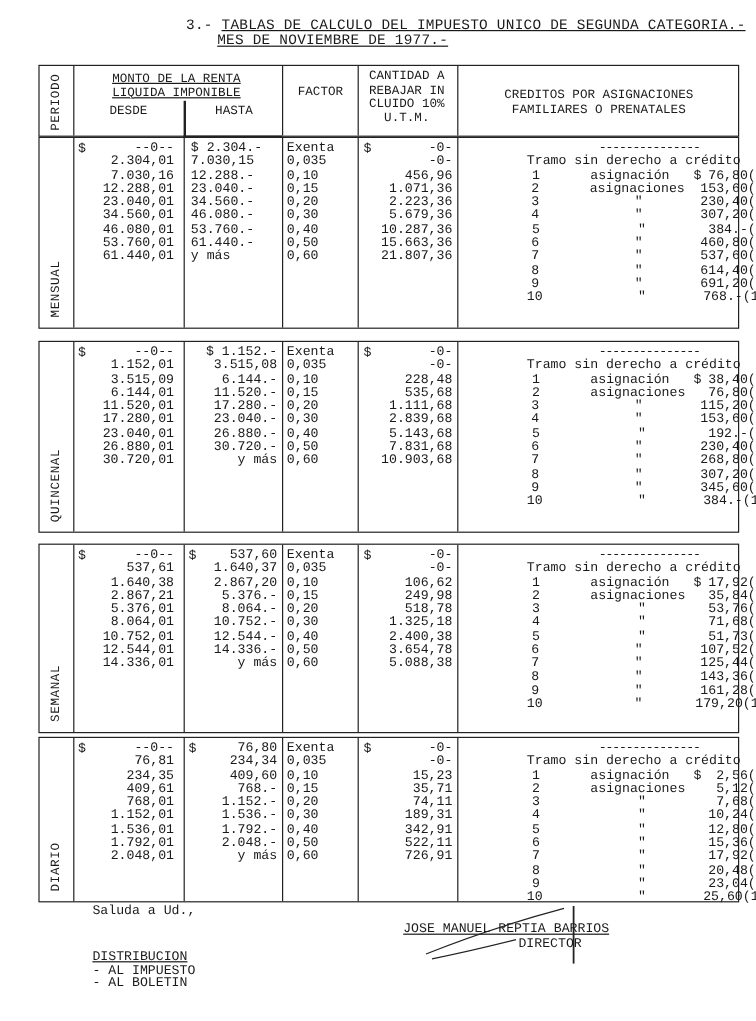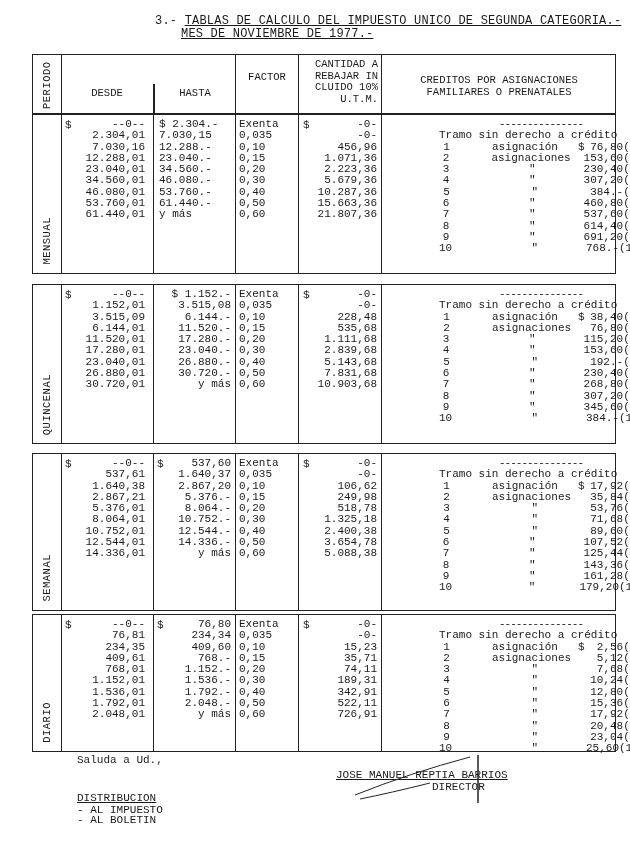--- a/index.html
+++ b/index.html
@@ -42,28 +42,30 @@
 <body>
 
 <div class="title">
   <div><span>3.-</span> <span class="u">TABLAS DE CALCULO DEL IMPUESTO UNICO DE SEGUNDA CATEGORIA.-</span></div>
   <div class="line2"><span class="u">MES DE NOVIEMBRE DE 1977.-</span></div>
 </div>
 
 <div class="hdr">
   <div class="vlabel" style="left:8px; top:6px; height:48px;">PERIODO</div>
   <div class="c" style="left:28px;"></div>
+  <div class="txt" style="left:34px; top:6px; width:160px; text-decoration:underline;">MONTO DE LA RENTA
+LIQUIDA IMPONIBLE</div>
   <div style="position:absolute; left:120px; top:29px; width:1.5px; height:30px; background:#222;"></div>
   <div style="position:absolute; left:120px; top:58px; width:82px; height:1.5px; background:#222;"></div>
   <div class="txt" style="left:34px; top:33px; width:80px;">DESDE</div>
   <div class="txt" style="left:122px; top:33px; width:80px;">HASTA</div>
   <div class="c" style="left:202px;"></div>
   <div class="txt" style="left:204px; top:17px; width:60px;">FACTOR</div>
   <div class="c" style="left:265px;"></div>
-  <div class="txt" style="left:267px; top:4px; width:78px;text-align:right;">CANTIDAD A
+  <div class="txt" style="left:267px; top:4px; width:78px;">CANTIDAD A
 REBAJAR IN
 CLUIDO 10%
 U.T.M.</div>
   <div class="c" style="left:348px;"></div>
   <div class="txt" style="left:352px; top:20px; width:228px;">CREDITOS POR ASIGNACIONES
 FAMILIARES O PRENATALES</div>
 </div>
 
 <div id="sections">
     <div class="sec" style="top: 114px; height: 160px;">
@@ -232,21 +234,21 @@
 3.654,78
 5.088,38</div>
       <div class="col" style="left:348px;"></div>
       <div class="credits">
         <div class="dash">---------------</div>
         <div>Tramo sin derecho a crédito</div>
         <div class="crow"><span class="n">1</span><span class="lbl ">asignación</span><span class="cur">$</span><span class="amt">17,92</span><span class="idx">(1)</span></div>
         <div class="crow"><span class="n">2</span><span class="lbl ">asignaciones</span><span class="cur"></span><span class="amt">35,84</span><span class="idx">(2)</span></div>
         <div class="crow"><span class="n">3</span><span class="lbl ditto">"</span><span class="cur"></span><span class="amt">53,76</span><span class="idx">(3)</span></div>
         <div class="crow"><span class="n">4</span><span class="lbl ditto">"</span><span class="cur"></span><span class="amt">71,68</span><span class="idx">(4)</span></div>
-        <div class="crow"><span class="n">5</span><span class="lbl ditto">"</span><span class="cur"></span><span class="amt">89,60</span><span class="idx">(5)</span></div>
+        <div class="crow"><span class="n">5</span><span class="lbl ditto">"</span><span class="cur"></span><span class="amt">51,73</span><span class="idx">(5)</span></div>
         <div class="crow"><span class="n">6</span><span class="lbl ditto">"</span><span class="cur"></span><span class="amt">107,52</span><span class="idx">(6)</span></div>
         <div class="crow"><span class="n">7</span><span class="lbl ditto">"</span><span class="cur"></span><span class="amt">125,44</span><span class="idx">(7)</span></div>
         <div class="crow"><span class="n">8</span><span class="lbl ditto">"</span><span class="cur"></span><span class="amt">143,36</span><span class="idx">(8)</span></div>
         <div class="crow"><span class="n">9</span><span class="lbl ditto">"</span><span class="cur"></span><span class="amt">161,28</span><span class="idx">(9)</span></div>
         <div class="crow"><span class="n">10</span><span class="lbl ditto">"</span><span class="cur"></span><span class="amt">179,20</span><span class="idx">(10)</span></div>
       </div>
     </div>
     <div class="sec" style="top: 614px; height: 138px;">
       <div class="vlabel" style="left:8px; bottom:8px;">DIARIO</div>
       <div class="col" style="left:28px;"></div>

